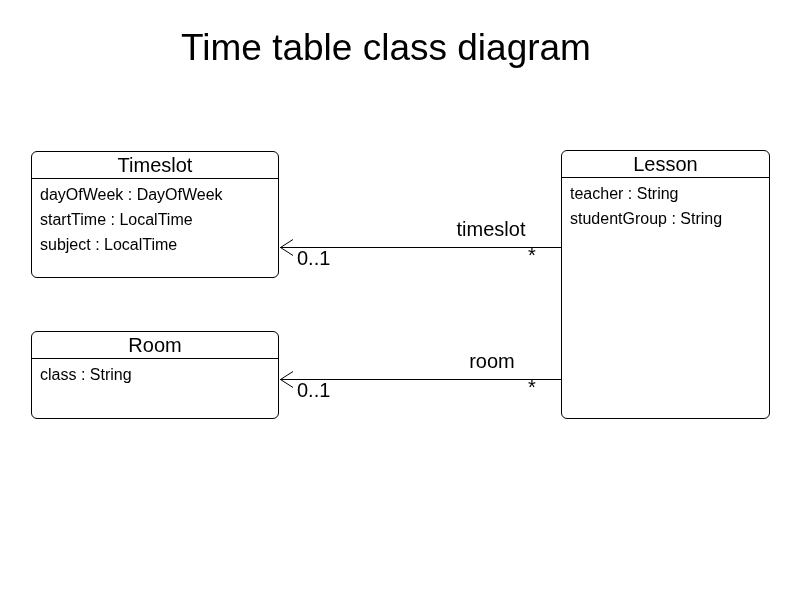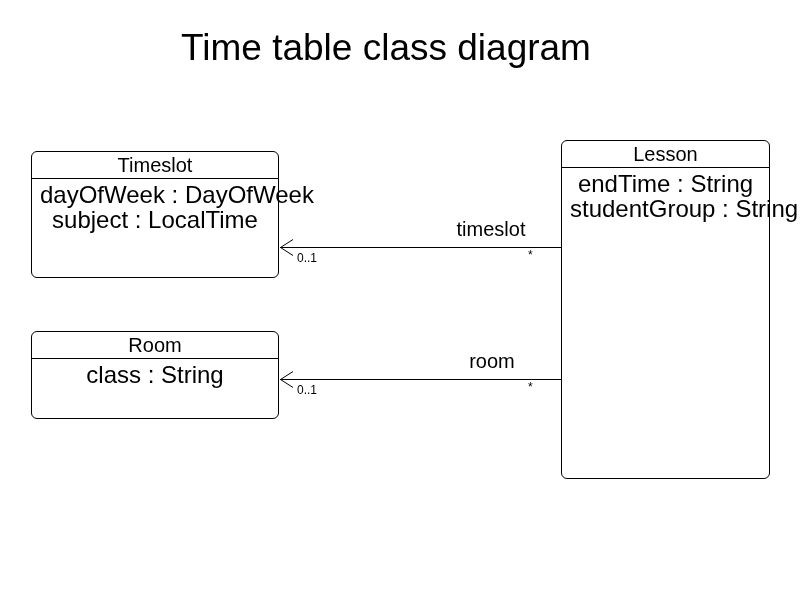--- a/index.html
+++ b/index.html
@@ -33,46 +33,45 @@
   .uml-class-name {
     height: 26px;
     line-height: 26px;
     border-bottom: 1px solid #000000;
     text-align: center;
     font-size: 20px;
     white-space: nowrap;
   }
   .uml-attrs {
     padding: 3px 8px 0 8px;
-    font-size: 24px;
+    font-size: 16px;
     line-height: 25px;
-    text-align: center;
   }
   .uml-attr { white-space: nowrap; }
   #class-timeslot { left: 31px;  top: 151px; width: 248px; height: 127px; }
   #class-room     { left: 31px;  top: 331px; width: 248px; height: 88px;  }
-  #class-lesson   { left: 561px; top: 140px; width: 209px; height: 339px; }
+  #class-lesson   { left: 561px; top: 150px; width: 209px; height: 269px; }
   .assoc-layer {
     position: absolute;
     left: 0; top: 0;
     width: 800px; height: 600px;
     pointer-events: none;
   }
   .assoc-label {
     position: absolute;
     font-size: 20px;
     line-height: 23px;
     text-align: center;
     white-space: nowrap;
   }
   #label-timeslot { left: 431px; top: 218px; width: 120px; }
   #label-room     { left: 432px; top: 350px; width: 120px; }
   .multiplicity {
     position: absolute;
-    font-size: 12px;
+    font-size: 20px;
     line-height: 17px;
     white-space: nowrap;
   }
   #mult-timeslot-target { left: 297px; top: 250px; }
   #mult-timeslot-source { left: 528px; top: 247px; }
   #mult-room-target     { left: 297px; top: 382px; }
   #mult-room-source     { left: 528px; top: 379px; }
 </style>
 </head>
 <body>
@@ -85,35 +84,36 @@
     <line x1="280" y1="247.5" x2="561" y2="247.5" stroke="#000000" stroke-width="1"></line>
     <polyline points="293,239.5 280.5,247.5 293,255.5" fill="none" stroke="#000000" stroke-width="1"></polyline>
     <line x1="280" y1="379.5" x2="561" y2="379.5" stroke="#000000" stroke-width="1"></line>
     <polyline points="293,371.5 280.5,379.5 293,387.5" fill="none" stroke="#000000" stroke-width="1"></polyline>
   </svg>
 
   <div id="class-timeslot" class="uml-class">
     <div class="uml-class-name">Timeslot</div>
     <div class="uml-attrs">
       <div class="uml-attr">dayOfWeek : DayOfWeek</div>
+      <div class="uml-attr">startTime : LocalTime</div>
       <div class="uml-attr">subject : LocalTime</div>
     </div>
   </div>
 
   <div id="class-room" class="uml-class">
     <div class="uml-class-name">Room</div>
     <div class="uml-attrs">
       <div class="uml-attr">class : String</div>
     </div>
   </div>
 
   <div id="class-lesson" class="uml-class">
     <div class="uml-class-name">Lesson</div>
     <div class="uml-attrs">
-      <div class="uml-attr">endTime : String</div>
+      <div class="uml-attr">teacher : String</div>
       <div class="uml-attr">studentGroup : String</div>
     </div>
   </div>
 
   <div id="label-timeslot" class="assoc-label">timeslot</div>
   <div id="label-room" class="assoc-label">room</div>
 
   <div id="mult-timeslot-target" class="multiplicity">0..1</div>
   <div id="mult-timeslot-source" class="multiplicity">*</div>
   <div id="mult-room-target" class="multiplicity">0..1</div>

